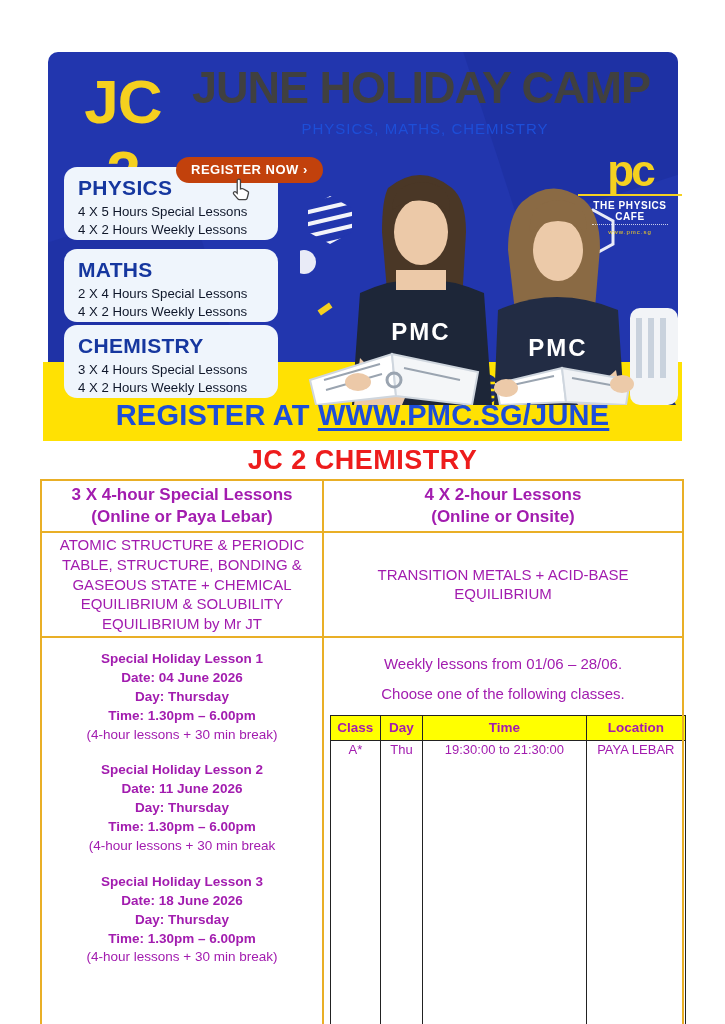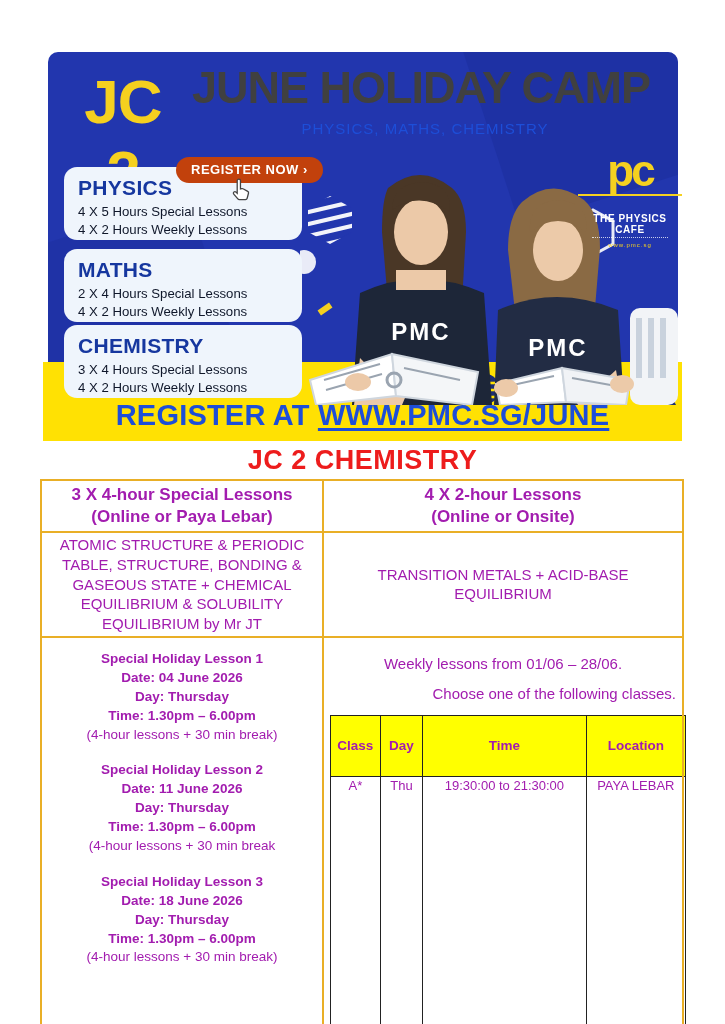--- a/index.html
+++ b/index.html
@@ -18,33 +18,33 @@
   .big-title{position:absolute;left:192px;top:62px;width:480px;
          font-size:45px;font-weight:800;color:#404040;letter-spacing:-1px;white-space:nowrap;}
   .subtitle{position:absolute;left:192px;top:120px;width:466px;text-align:center;
          font-size:15px;font-weight:500;color:#1d4ed8;letter-spacing:1px;}
   .register-btn{position:absolute;left:176px;top:157px;background:#c2410c;color:#fff;
          font-size:13px;font-weight:800;letter-spacing:.5px;padding:5px 15px 6px;
          border-radius:15px;border:none;cursor:pointer;z-index:7;}
   .cursor-hand{position:absolute;left:228px;top:177px;width:26px;height:26px;z-index:8;}
 
   
-  .card{position:absolute;left:64px;width:238px;background:#EFF5FC;border-radius:13px;
+  .card{position:absolute;left:64px;width:214px;background:#EFF5FC;border-radius:13px;
         padding:9px 14px;box-sizing:border-box;z-index:6;}
   .card-title{font-size:21px;font-weight:800;color:#16379F;letter-spacing:.3px;margin-bottom:3px;}
   .card-line{font-size:13.2px;color:#0f172a;font-weight:500;line-height:1.4;}
   .card-physics{top:167px;height:73px;}
   .card-maths{top:249px;height:73px;}
   .card-chemistry{top:325px;height:73px;}
 
   
   .logo{position:absolute;left:578px;top:150px;width:104px;text-align:center;z-index:6;}
   .logo-mark{font-size:44px;font-weight:800;color:#F5D120;letter-spacing:-3px;line-height:.95;}
   .logo-name{font-size:10px;font-weight:700;color:#ffffff;letter-spacing:.6px;margin-top:2px;
-             border-top:2px solid #F5D120;padding-top:17px;}
+             border-top:2px solid #F5D120;padding-top:4px;}
   .logo-subline{height:3px;margin:2px 14px 1px;border-top:1px dotted rgba(255,255,255,.75);}
   .logo-site{font-size:6px;color:#F5D120;letter-spacing:1px;}
 
   .photo{position:absolute;left:300px;top:158px;width:378px;height:247px;z-index:5;}
   .deco-yellow{position:absolute;left:430px;top:353px;width:250px;height:52px;z-index:4;}
 
   
   .yellow-bar{position:absolute;left:43px;top:362px;width:639px;height:79px;background:#FFE103;z-index:1;}
   .register-line{position:absolute;left:43px;top:399px;width:639px;text-align:center;
         font-size:29px;font-weight:800;color:#1d4ed8;letter-spacing:.2px;z-index:9;}
@@ -62,25 +62,25 @@
   table.main .col-left{width:268px;}
   table.main .hdr{font-size:17px;font-weight:700;line-height:1.3;height:46px;}
   table.main .topics{font-size:15px;line-height:1.32;height:90px;}
   table.main .body-row td{vertical-align:top;height:325px;}
 
   .lesson-block{margin:10px 0 17px;text-align:center;}
   .lesson-block div{font-size:13.5px;font-weight:700;line-height:1.4;}
   .lesson-block .lesson-note{font-weight:400;}
 
   .weekly1{margin:15px 0 0;text-align:center;font-size:15px;}
-  .weekly2{margin:13px 0 0;text-align:right;font-size:15px;}
+  .weekly2{margin:13px 0 0;text-align:center;font-size:15px;}
 
   table.classes{margin:13px auto 0;width:356px;border-collapse:collapse;}
   table.classes th{background:#FFFF00;font-size:13.5px;font-weight:700;height:22px;
-        border:1.5px solid #222;padding:19px 2px;}
+        border:1.5px solid #222;padding:1px 2px;}
   table.classes td{font-size:13px;height:21px;border:1.5px solid #222;text-align:center;padding:1px 2px;}
   .cw-class{width:14%;} .cw-day{width:12%;margin-left:31px;} .cw-time{width:46%;} .cw-loc{width:28%;}
 </style>
 </head>
 <body>
 
 <div class="page">
 
   <div class="banner">
     <div class="diag1"></div>

